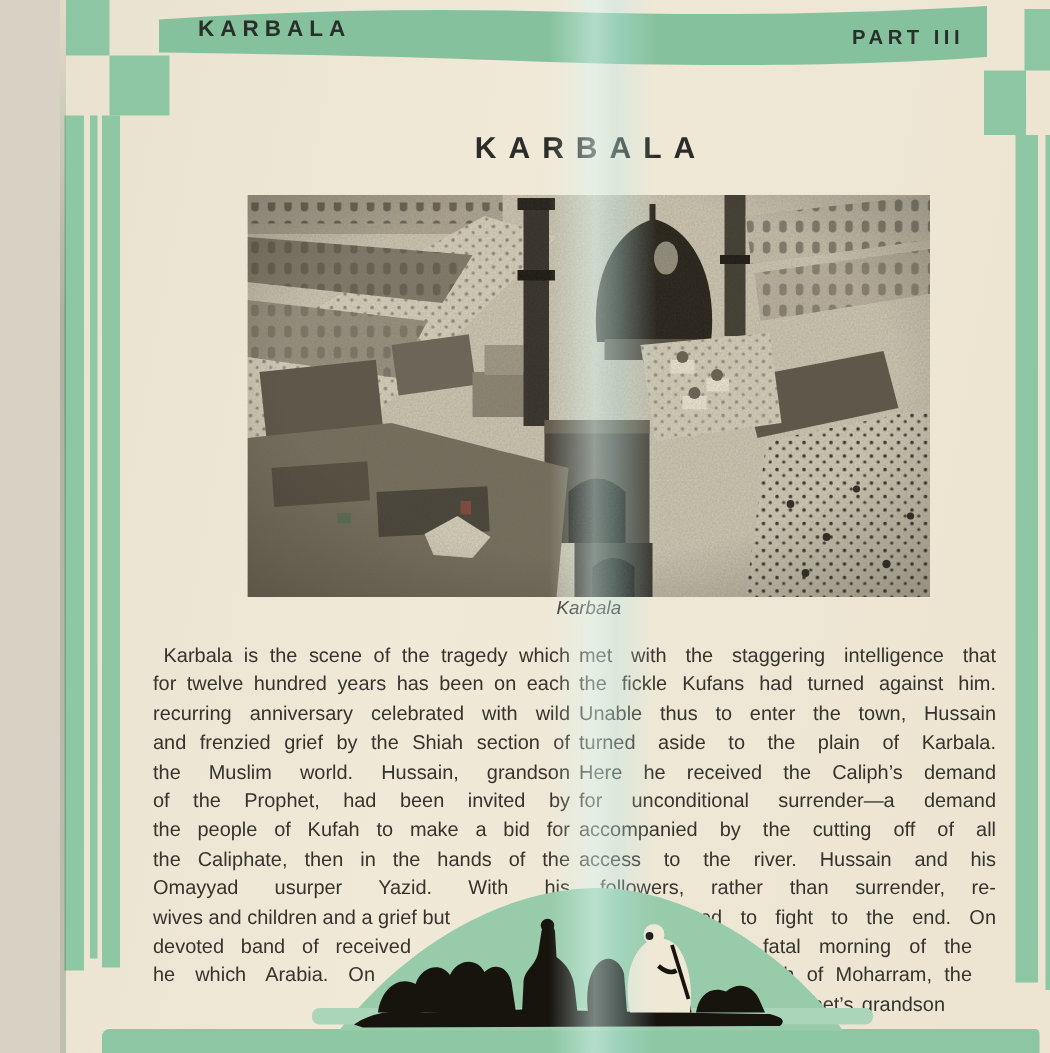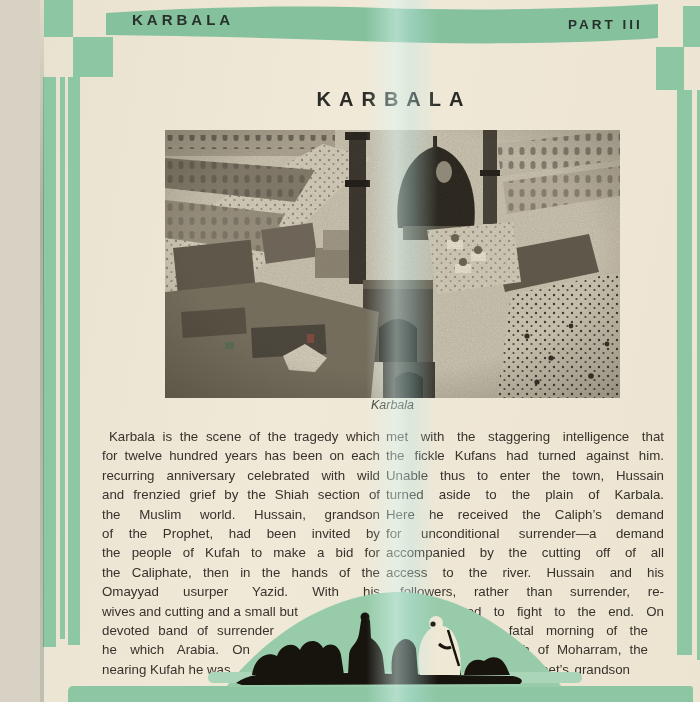--- a/index.html
+++ b/index.html
@@ -155,24 +155,23 @@
   <div class="col" id="colL">
       <div class="tline just" style="margin-left: 7px; width: 271px;">Karbala is the scene of the tragedy which</div>
       <div class="tline just" style="margin-left: 0px; width: 278px;">for twelve hundred years has been on each</div>
       <div class="tline just" style="margin-left: 0px; width: 278px;">recurring anniversary celebrated with wild</div>
       <div class="tline just" style="margin-left: 0px; width: 278px;">and frenzied grief by the Shiah section of</div>
       <div class="tline just" style="margin-left: 0px; width: 278px;">the Muslim world.  Hussain, grandson</div>
       <div class="tline just" style="margin-left: 0px; width: 278px;">of the Prophet, had been invited by</div>
       <div class="tline just" style="margin-left: 0px; width: 278px;">the people of Kufah to make a bid for</div>
       <div class="tline just" style="margin-left: 0px; width: 278px;">the Caliphate, then in the hands of the</div>
       <div class="tline just" style="margin-left: 0px; width: 278px;">Omayyad usurper Yazid.  With his</div>
-      <div class="tline" style="margin-left: 0px; width: 207px;">wives and cutting and a small but</div>
-      <div class="tline just" style="margin-left: 0px; width: 172px;">devoted band of surrender</div>
+      <div class="tline" style="margin-left: 0px; width: 207px;">wives and children and a grief but</div>
+      <div class="tline just" style="margin-left: 0px; width: 172px;">devoted band of received</div>
       <div class="tline just" style="margin-left: 0px; width: 148px;">he which Arabia.  On</div>
-      <div class="tline" style="margin-left: 0px; width: 142px;">nearing Kufah he was</div>
     </div>
   <div class="col" id="colR">
       <div class="tline just" style="margin-left: 0px; width: 278px;">met with the staggering intelligence that</div>
       <div class="tline just" style="margin-left: 0px; width: 278px;">the fickle Kufans had turned against him.</div>
       <div class="tline just" style="margin-left: 0px; width: 278px;">Unable thus to enter the town, Hussain</div>
       <div class="tline just" style="margin-left: 0px; width: 278px;">turned aside to the plain of Karbala.</div>
       <div class="tline just" style="margin-left: 0px; width: 278px;">Here he received the Caliph’s demand</div>
       <div class="tline just" style="margin-left: 0px; width: 278px;">for unconditional surrender—a demand</div>
       <div class="tline just" style="margin-left: 0px; width: 278px;">accompanied by the cutting off of all</div>
       <div class="tline just" style="margin-left: 0px; width: 278px;">access to the river.  Hussain and his</div>

